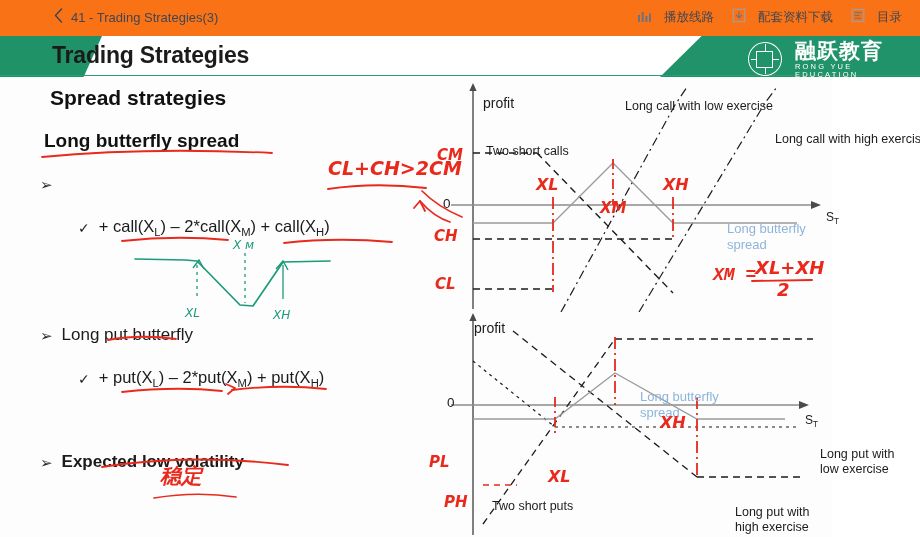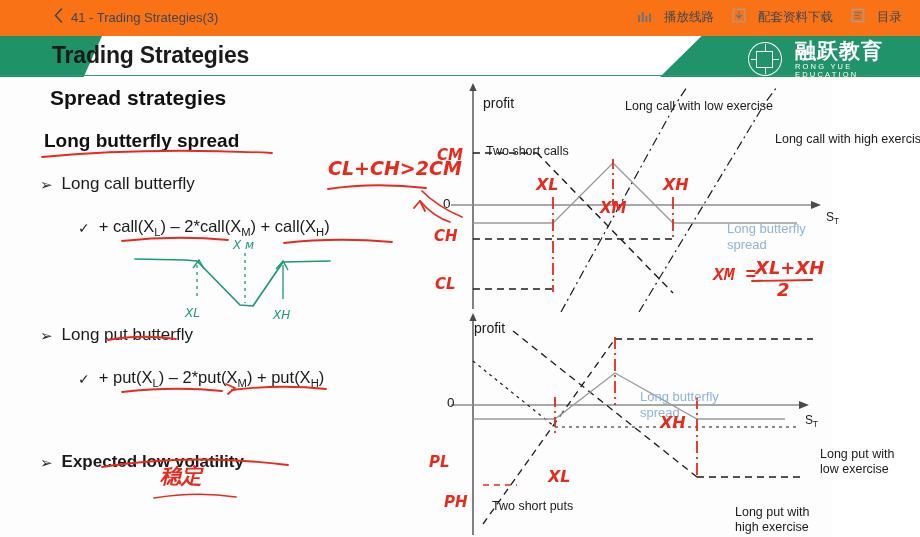--- a/index.html
+++ b/index.html
@@ -231,21 +231,20 @@
   </span>
 </div>
 
 <div class="slide">
 
   <div class="l-sub">Spread strategies</div>
   <div class="l-h2">Long butterfly spread</div>
 
   <div class="bullet" style="left:40px; top:97px;">
     <span class="arrow">➢</span>
-    <span class="btxt">Long call butterfly</span>
   </div>
 
   <div class="check" style="left:78px; top:140px;">
     <span class="tick">✓</span>
     <span class="ctxt">+ call(X<sub>L</sub>) – 2*call(X<sub>M</sub>) + call(X<sub>H</sub>)</span>
   </div>
 
   <div class="bullet" style="left:40px; top:248px;">
     <span class="arrow">➢</span>
     <span class="btxt">Long put butterfly</span>

